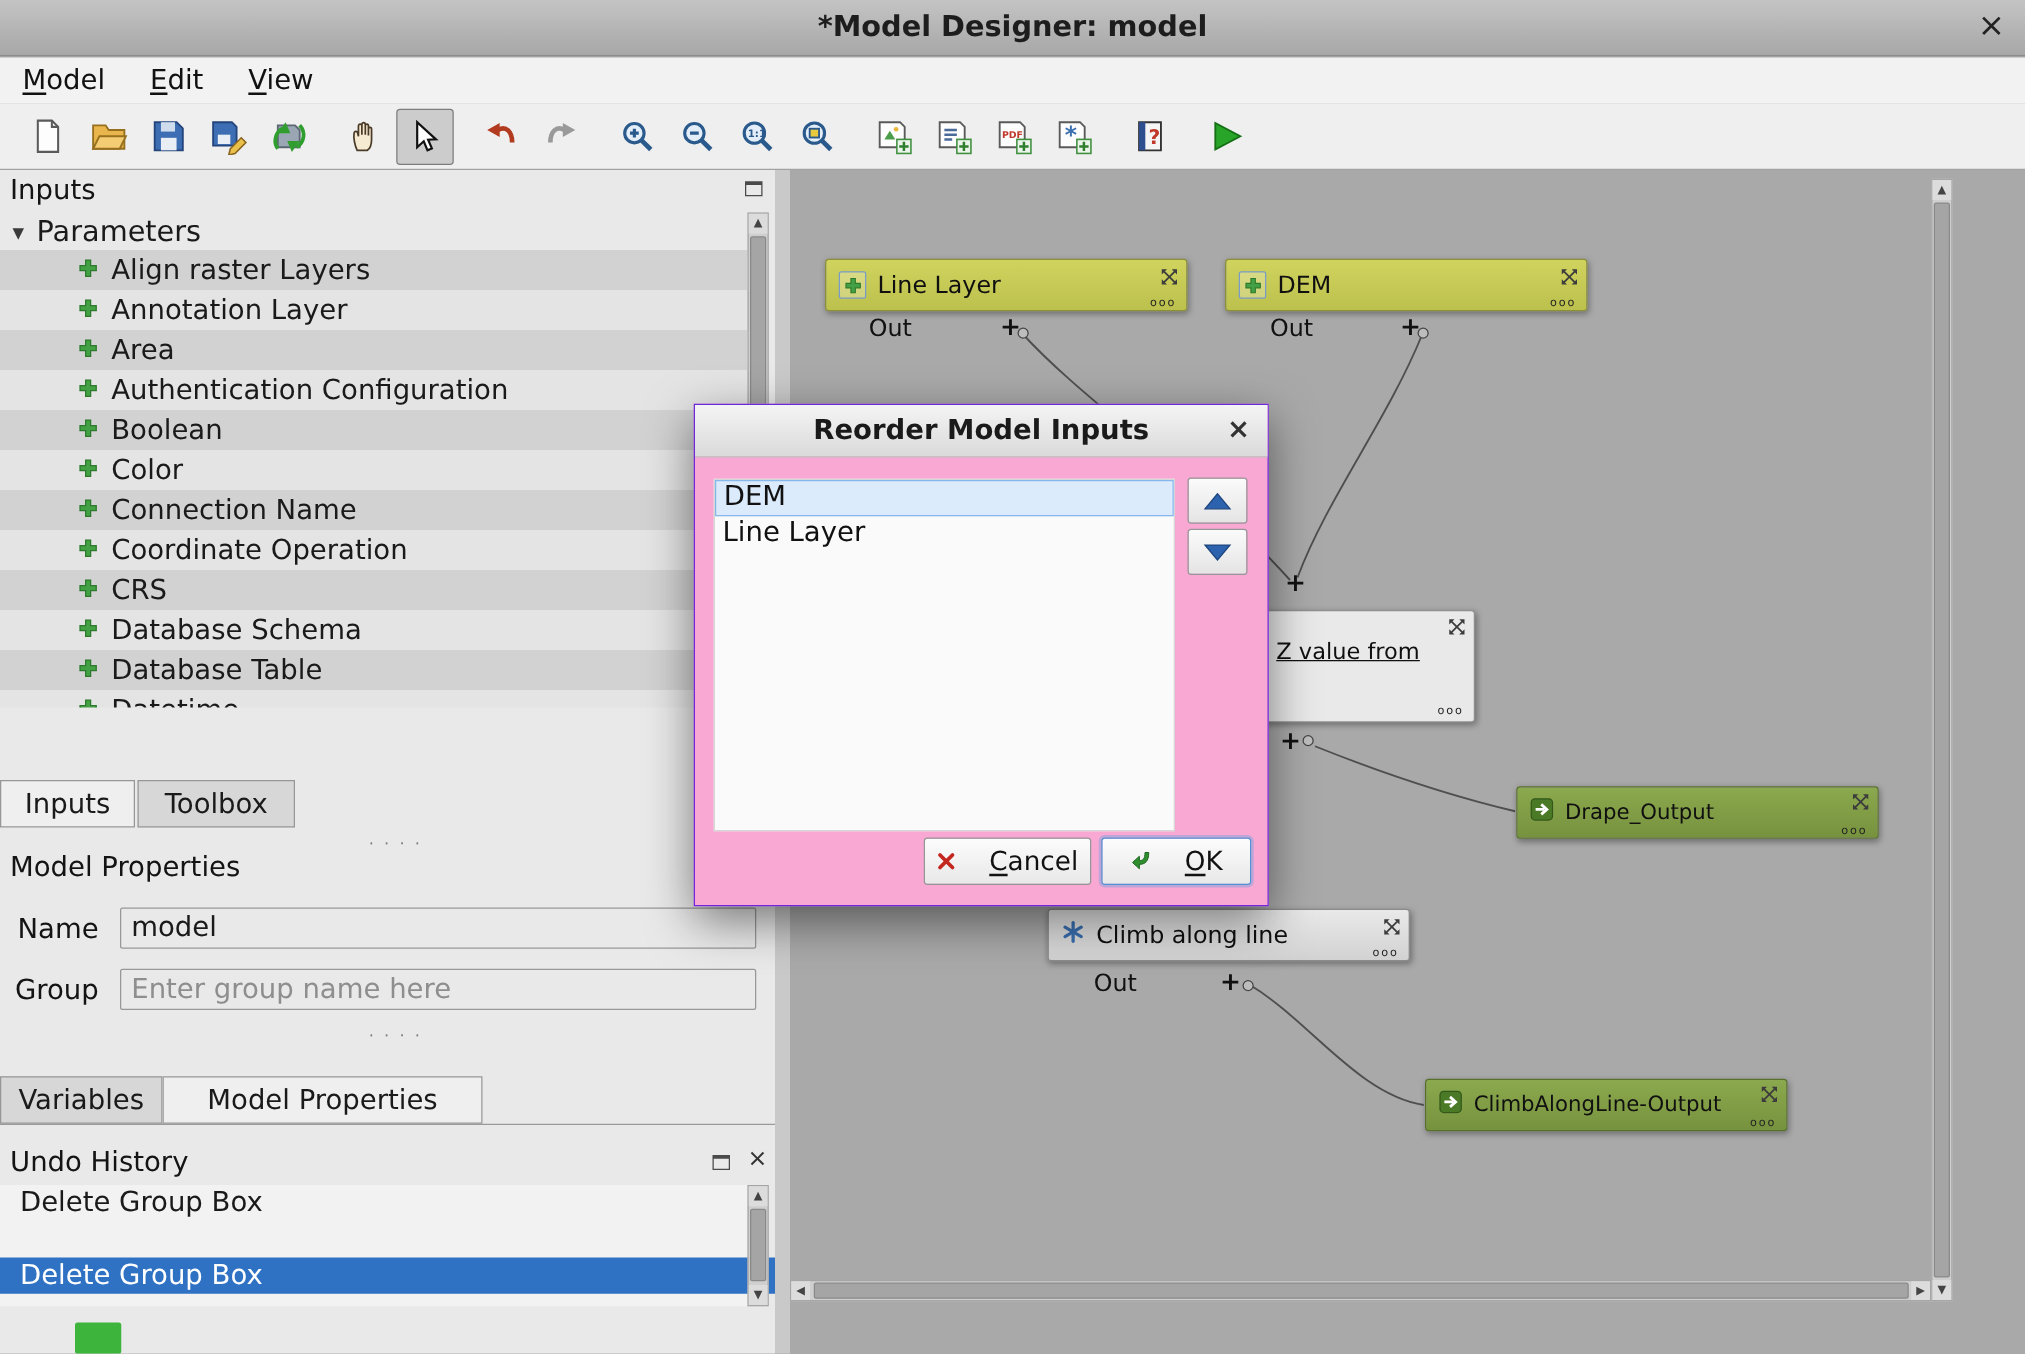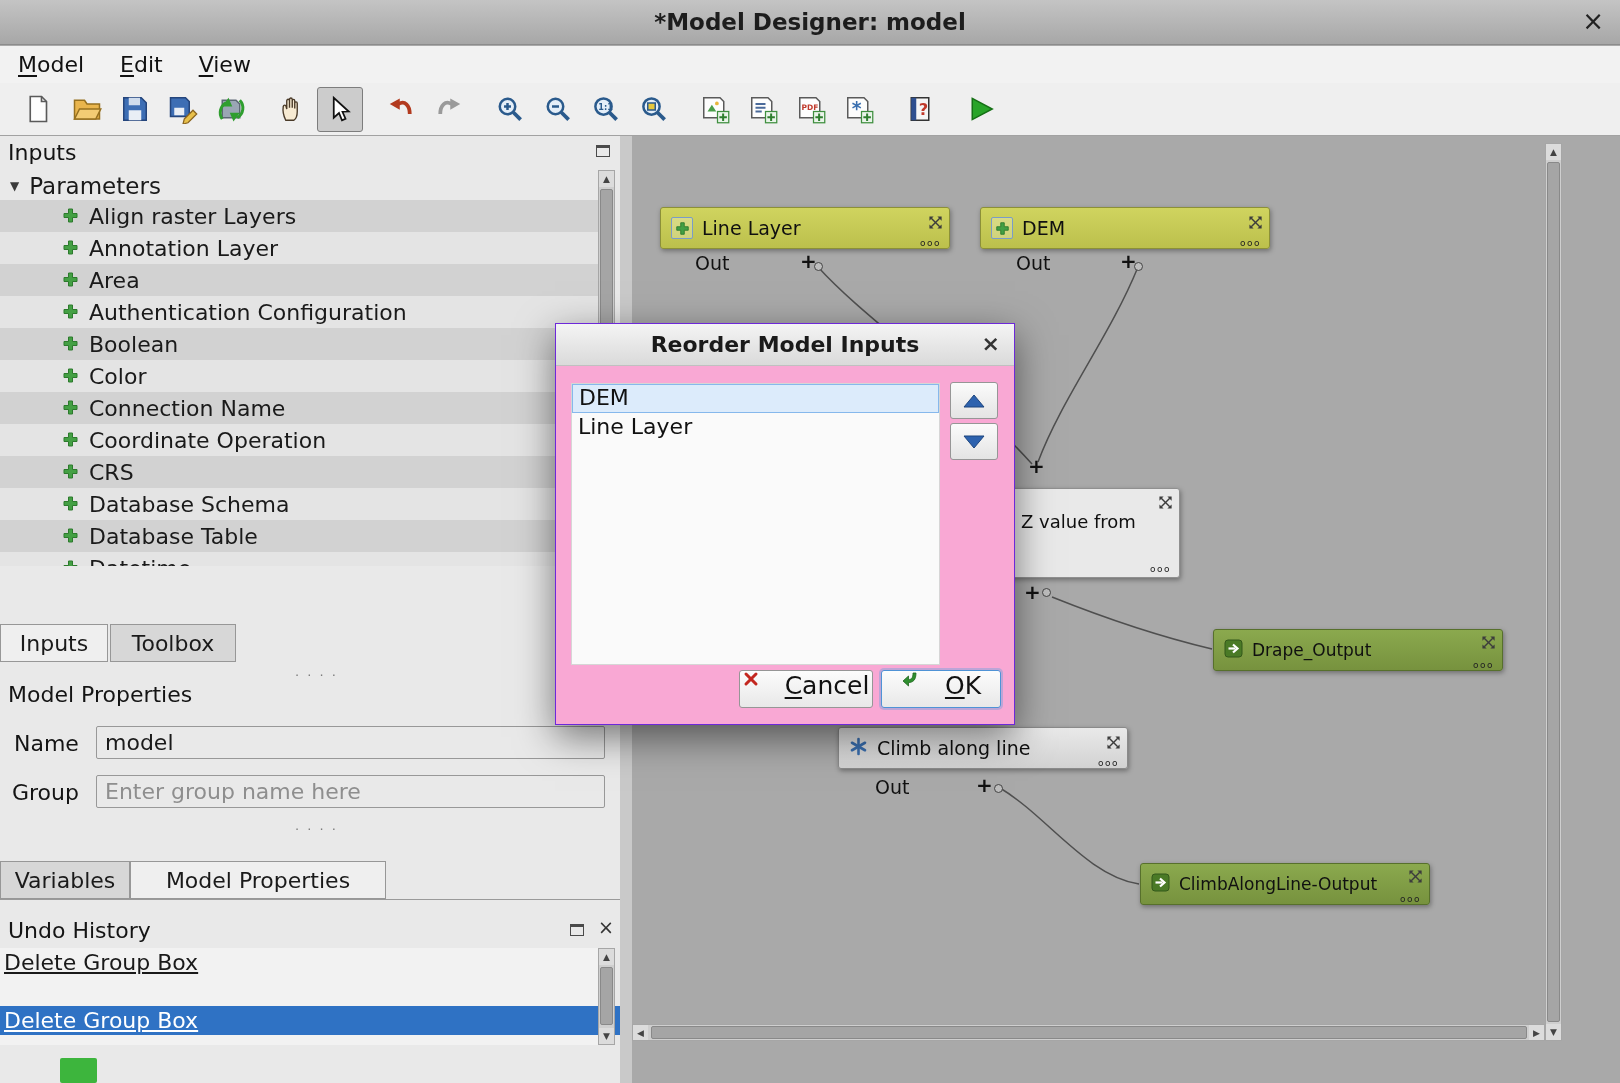--- a/index.html
+++ b/index.html
@@ -35,21 +35,21 @@
 
 .qbtn{background:linear-gradient(#f6f6f6,#e2e2e2);border:1px solid #8b8b8b;border-radius:3px;display:flex;align-items:center;justify-content:center;font-size:21px;color:#141414;}
 .dtab{position:absolute;height:38px;border:1px solid #979797;background:#d7d7d7;display:flex;align-items:center;justify-content:center;font-size:22px;}
 .dtab.active{background:#efefef;}
 .dots-h{position:absolute;color:#7c7c7c;font-size:13px;letter-spacing:2px;}
 .qline{position:absolute;height:33px;background:#e9e9e9;border:1px solid #989898;border-radius:2px;font-size:22px;padding:0 8px;color:#1a1a1a;font-family:"DejaVu Sans","Liberation Sans",sans-serif;}
 .qline::placeholder{color:#8e8e8e;}
 .lbl{position:absolute;font-size:22px;color:#141414;}
 
 .ulist{position:absolute;left:0;top:812px;width:598px;height:97px;background:#f2f2f2;}
-.urow{position:absolute;left:0;width:661px;height:29px;line-height:29px;padding-left:4px;font-size:22px;text-decoration:underline;}
+.urow{position:absolute;left:0;width:661px;height:29px;line-height:29px;padding-left:16px;font-size:22px;}
 .urow.selected{background:#2f72c4;color:#ffffff;}
 
 
 .sb{position:absolute;background:#cfcfcf;border:1px solid #a6a6a6;}
 .sb-btn{position:absolute;width:15px;height:16px;background:#dcdcdc;color:#444;font-size:9px;display:flex;align-items:center;justify-content:center;}
 .sb-thumb{position:absolute;background:#a5a5a5;border:1px solid #898989;border-radius:2px;}
 
 
 .canvas{position:absolute;left:632px;top:136px;width:988px;height:947px;background:#a9a9a9;overflow:hidden;}
 .vsplit{position:absolute;left:620px;top:136px;width:12px;height:947px;background:#c9c9c9;}
@@ -67,21 +67,21 @@
 .cdot{position:absolute;width:9px;height:9px;border-radius:50%;background:#bdbdbd;border:1.5px solid #444;}
 
 
 .dialog{position:absolute;left:555px;top:323px;width:460px;height:402px;background:#f9a8d4;border:1px solid #6d28d9;box-shadow:0 12px 36px rgba(0,0,0,.5);z-index:60;}
 .dlg-title{height:42px;background:linear-gradient(#f4f4f4,#dadada);border-bottom:1px solid #c0c0c0;display:flex;align-items:center;justify-content:center;font-weight:bold;font-size:22px;position:relative;}
 .dlg-close{position:absolute;right:14px;top:7px;font-size:22px;color:#333;}
 .dlg-list{position:absolute;left:15px;top:59px;width:369px;height:282px;background:#fafafa;border:1px solid #d6d6d6;}
 .dlg-item{height:29px;font-size:22px;line-height:28px;padding-left:6px;color:#111;}
 .dlg-item.selected{background:#dcebfb;border:1px solid #86b8ec;line-height:26px;}
 .arrow-btn{position:absolute;left:394px;width:48px;height:37px;background:linear-gradient(#fbfbfb,#e4e4e4);border:1px solid #969696;border-radius:3px;display:flex;align-items:center;justify-content:center;}
-.dlg-btn{position:absolute;top:346px;height:38px;background:linear-gradient(#fcfcfc,#e8e8e8);border:1px solid #969696;border-radius:3px;display:flex;justify-content:center;font-size:25px;gap:26px;color:#111;}
+.dlg-btn{position:absolute;top:346px;height:38px;background:linear-gradient(#fcfcfc,#e8e8e8);border:1px solid #969696;border-radius:3px;display:flex;align-items:center;justify-content:center;font-size:21px;gap:26px;color:#111;}
 .dlg-btn.focus{border:1px solid #4f93d6;box-shadow:0 0 0 2px rgba(100,160,220,.4);}
 
 .greenbox{position:absolute;left:60px;top:922px;width:37px;height:25px;background:#3db53d;border-radius:2px;}
 </style>
 </head>
 <body>
 
 <div class="titlebar">
   <span class="title">*Model Designer: model</span>
   <span class="close">×</span>
@@ -418,21 +418,21 @@
           <polygon points="14.5,14.5 10,14.5 14.5,10" fill="#3c3c3c"></polygon>
         </svg></span>
     <span class="ndots">ooo</span>
   </div>
   <span class="socket" style="left:384px;top:116px;">Out</span>
   <span class="plus-s" style="left:488px;top:113px;">+</span>
   <span class="cdot" style="left:502px;top:126px;"></span>
 
   <span class="plus-s" style="left:396px;top:318px;">+</span>
   <div class="node znode" style="left:318px;top:352px;">
-    <span style="position:absolute;left:70px;top:22px;">Z value from</span>
+    <span style="position:absolute;left:70px;top:22px;text-decoration:underline;">Z value from</span>
     <span class="collapse"><svg width="15" height="15" viewBox="0 0 16 16">
           <line x1="3.5" y1="3.5" x2="12.5" y2="12.5" stroke="#3c3c3c" stroke-width="1.5"></line>
           <line x1="12.5" y1="3.5" x2="3.5" y2="12.5" stroke="#3c3c3c" stroke-width="1.5"></line>
           <polygon points="1.5,1.5 6,1.5 1.5,6" fill="#3c3c3c"></polygon>
           <polygon points="14.5,1.5 10,1.5 14.5,6" fill="#3c3c3c"></polygon>
           <polygon points="1.5,14.5 6,14.5 1.5,10" fill="#3c3c3c"></polygon>
           <polygon points="14.5,14.5 10,14.5 14.5,10" fill="#3c3c3c"></polygon>
         </svg></span>
     <span class="ndots" style="bottom:3px;">ooo</span>
   </div>

